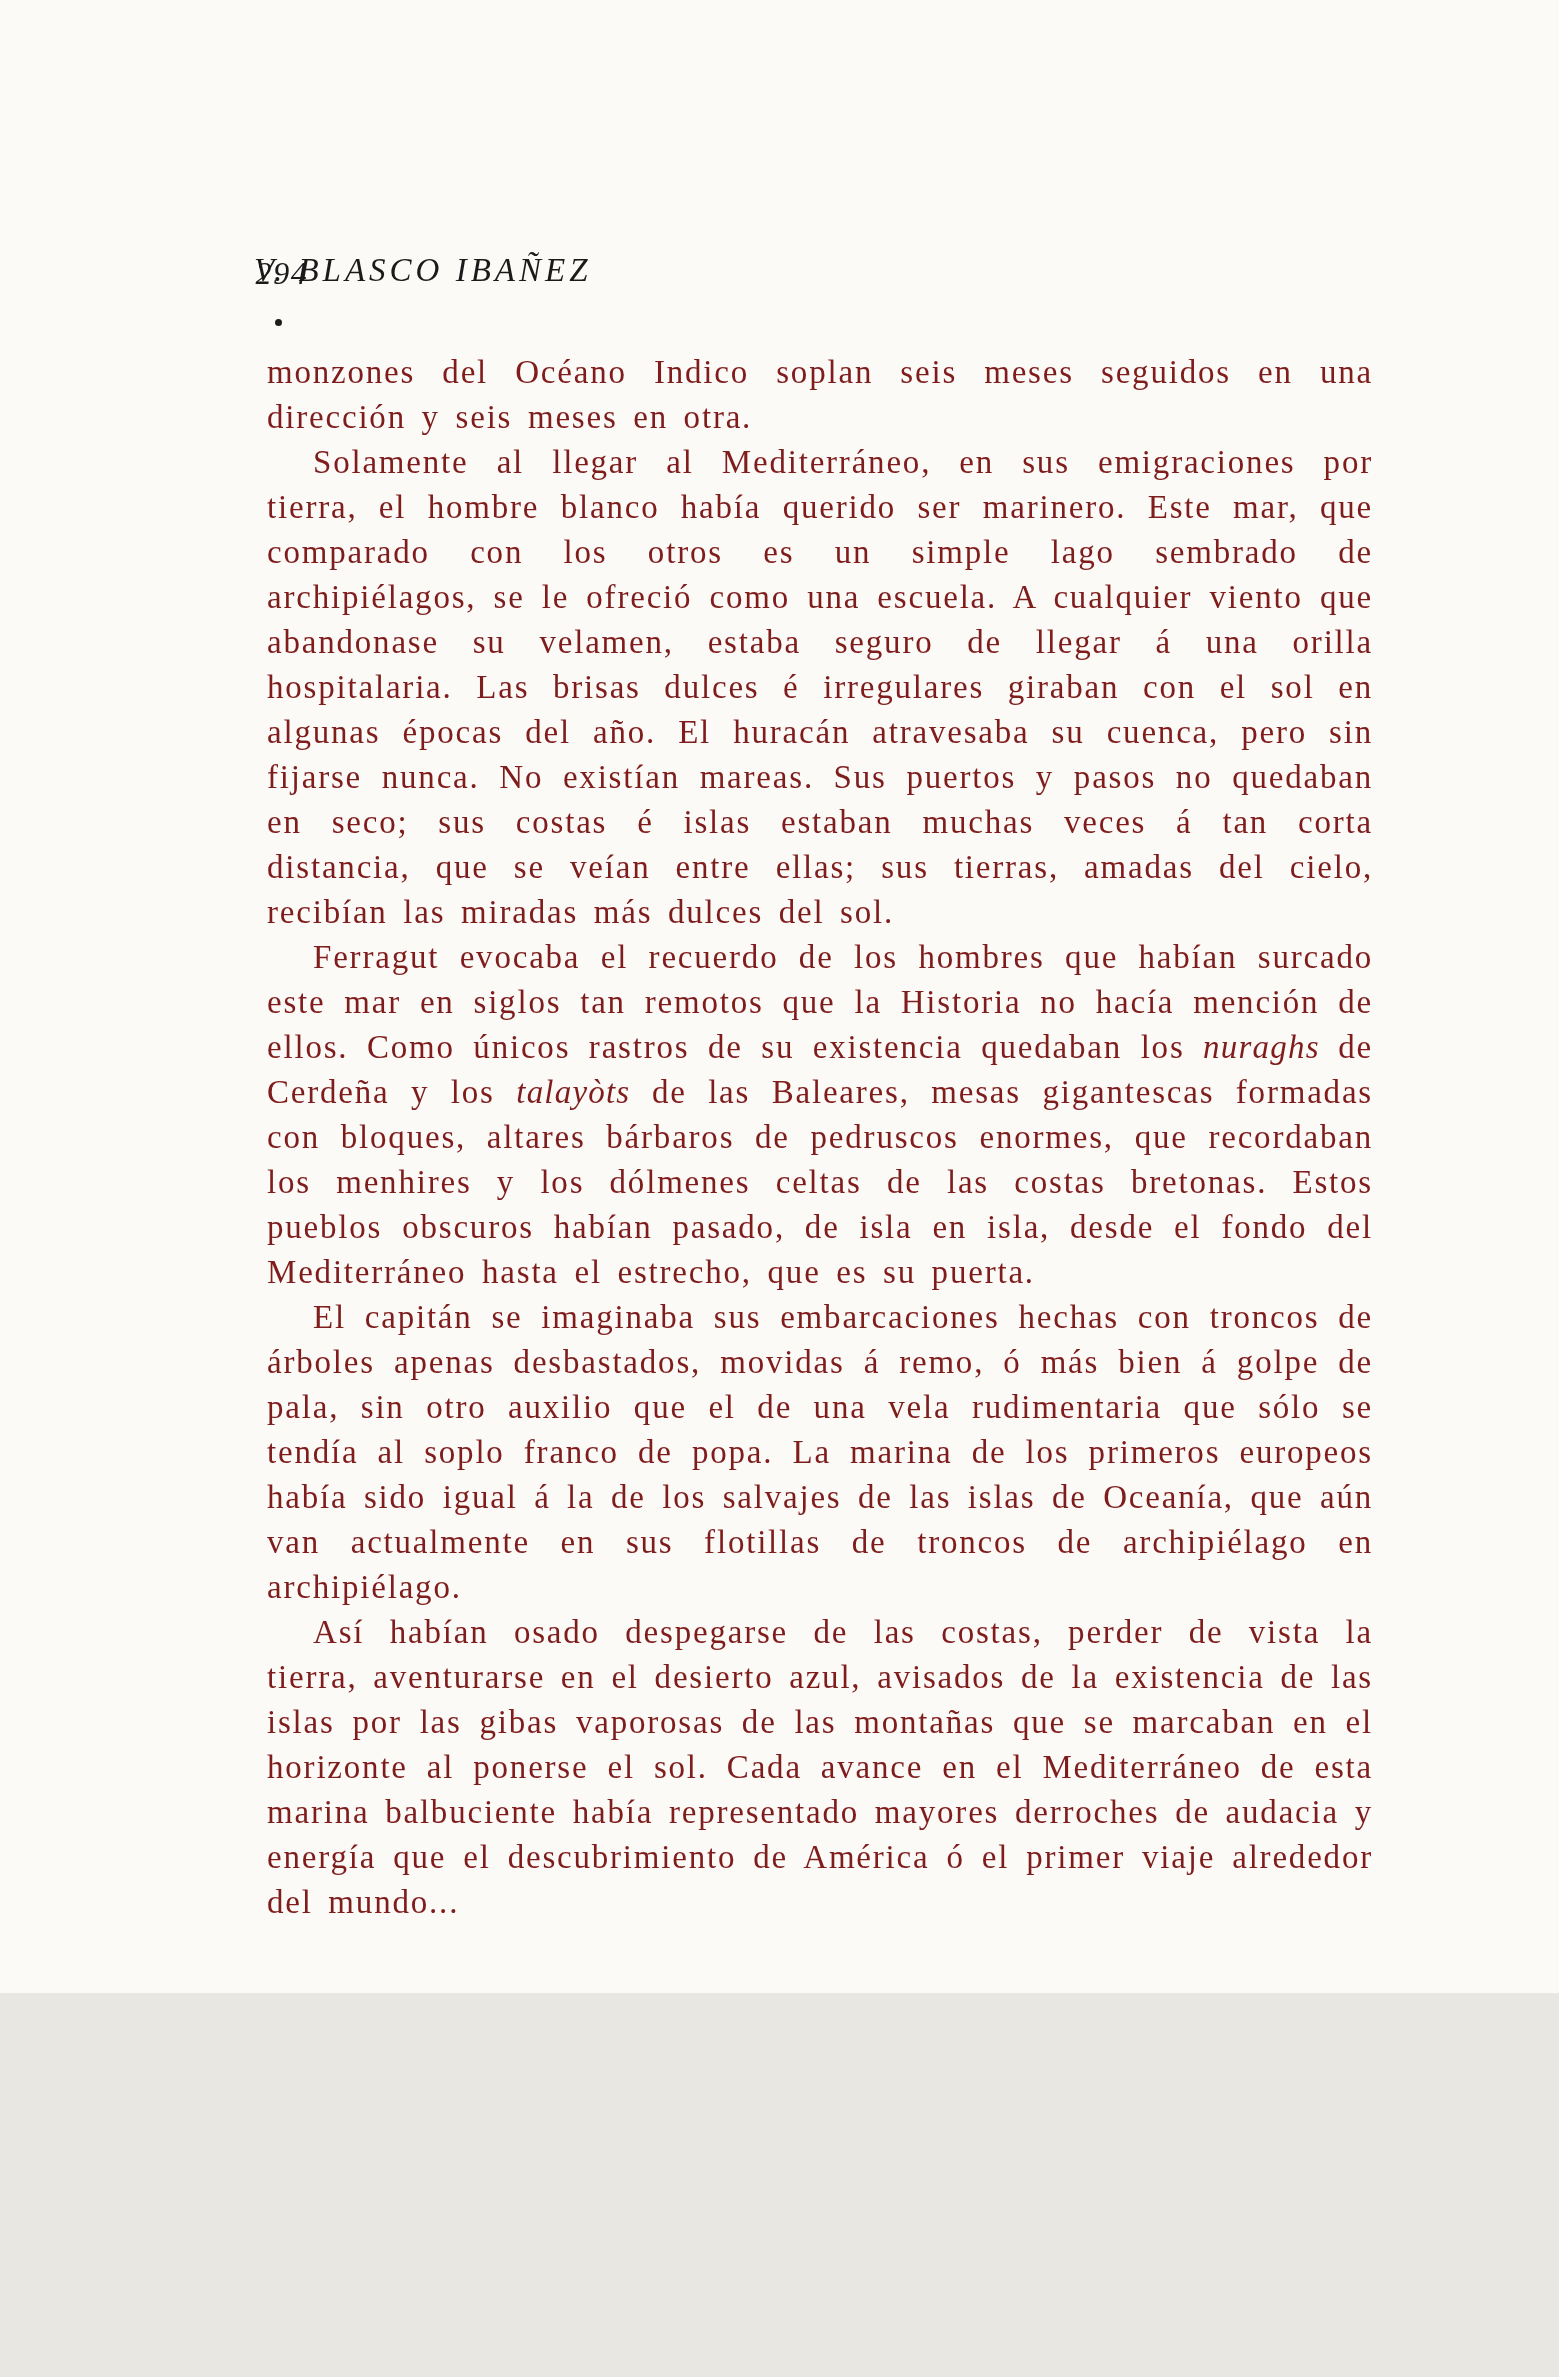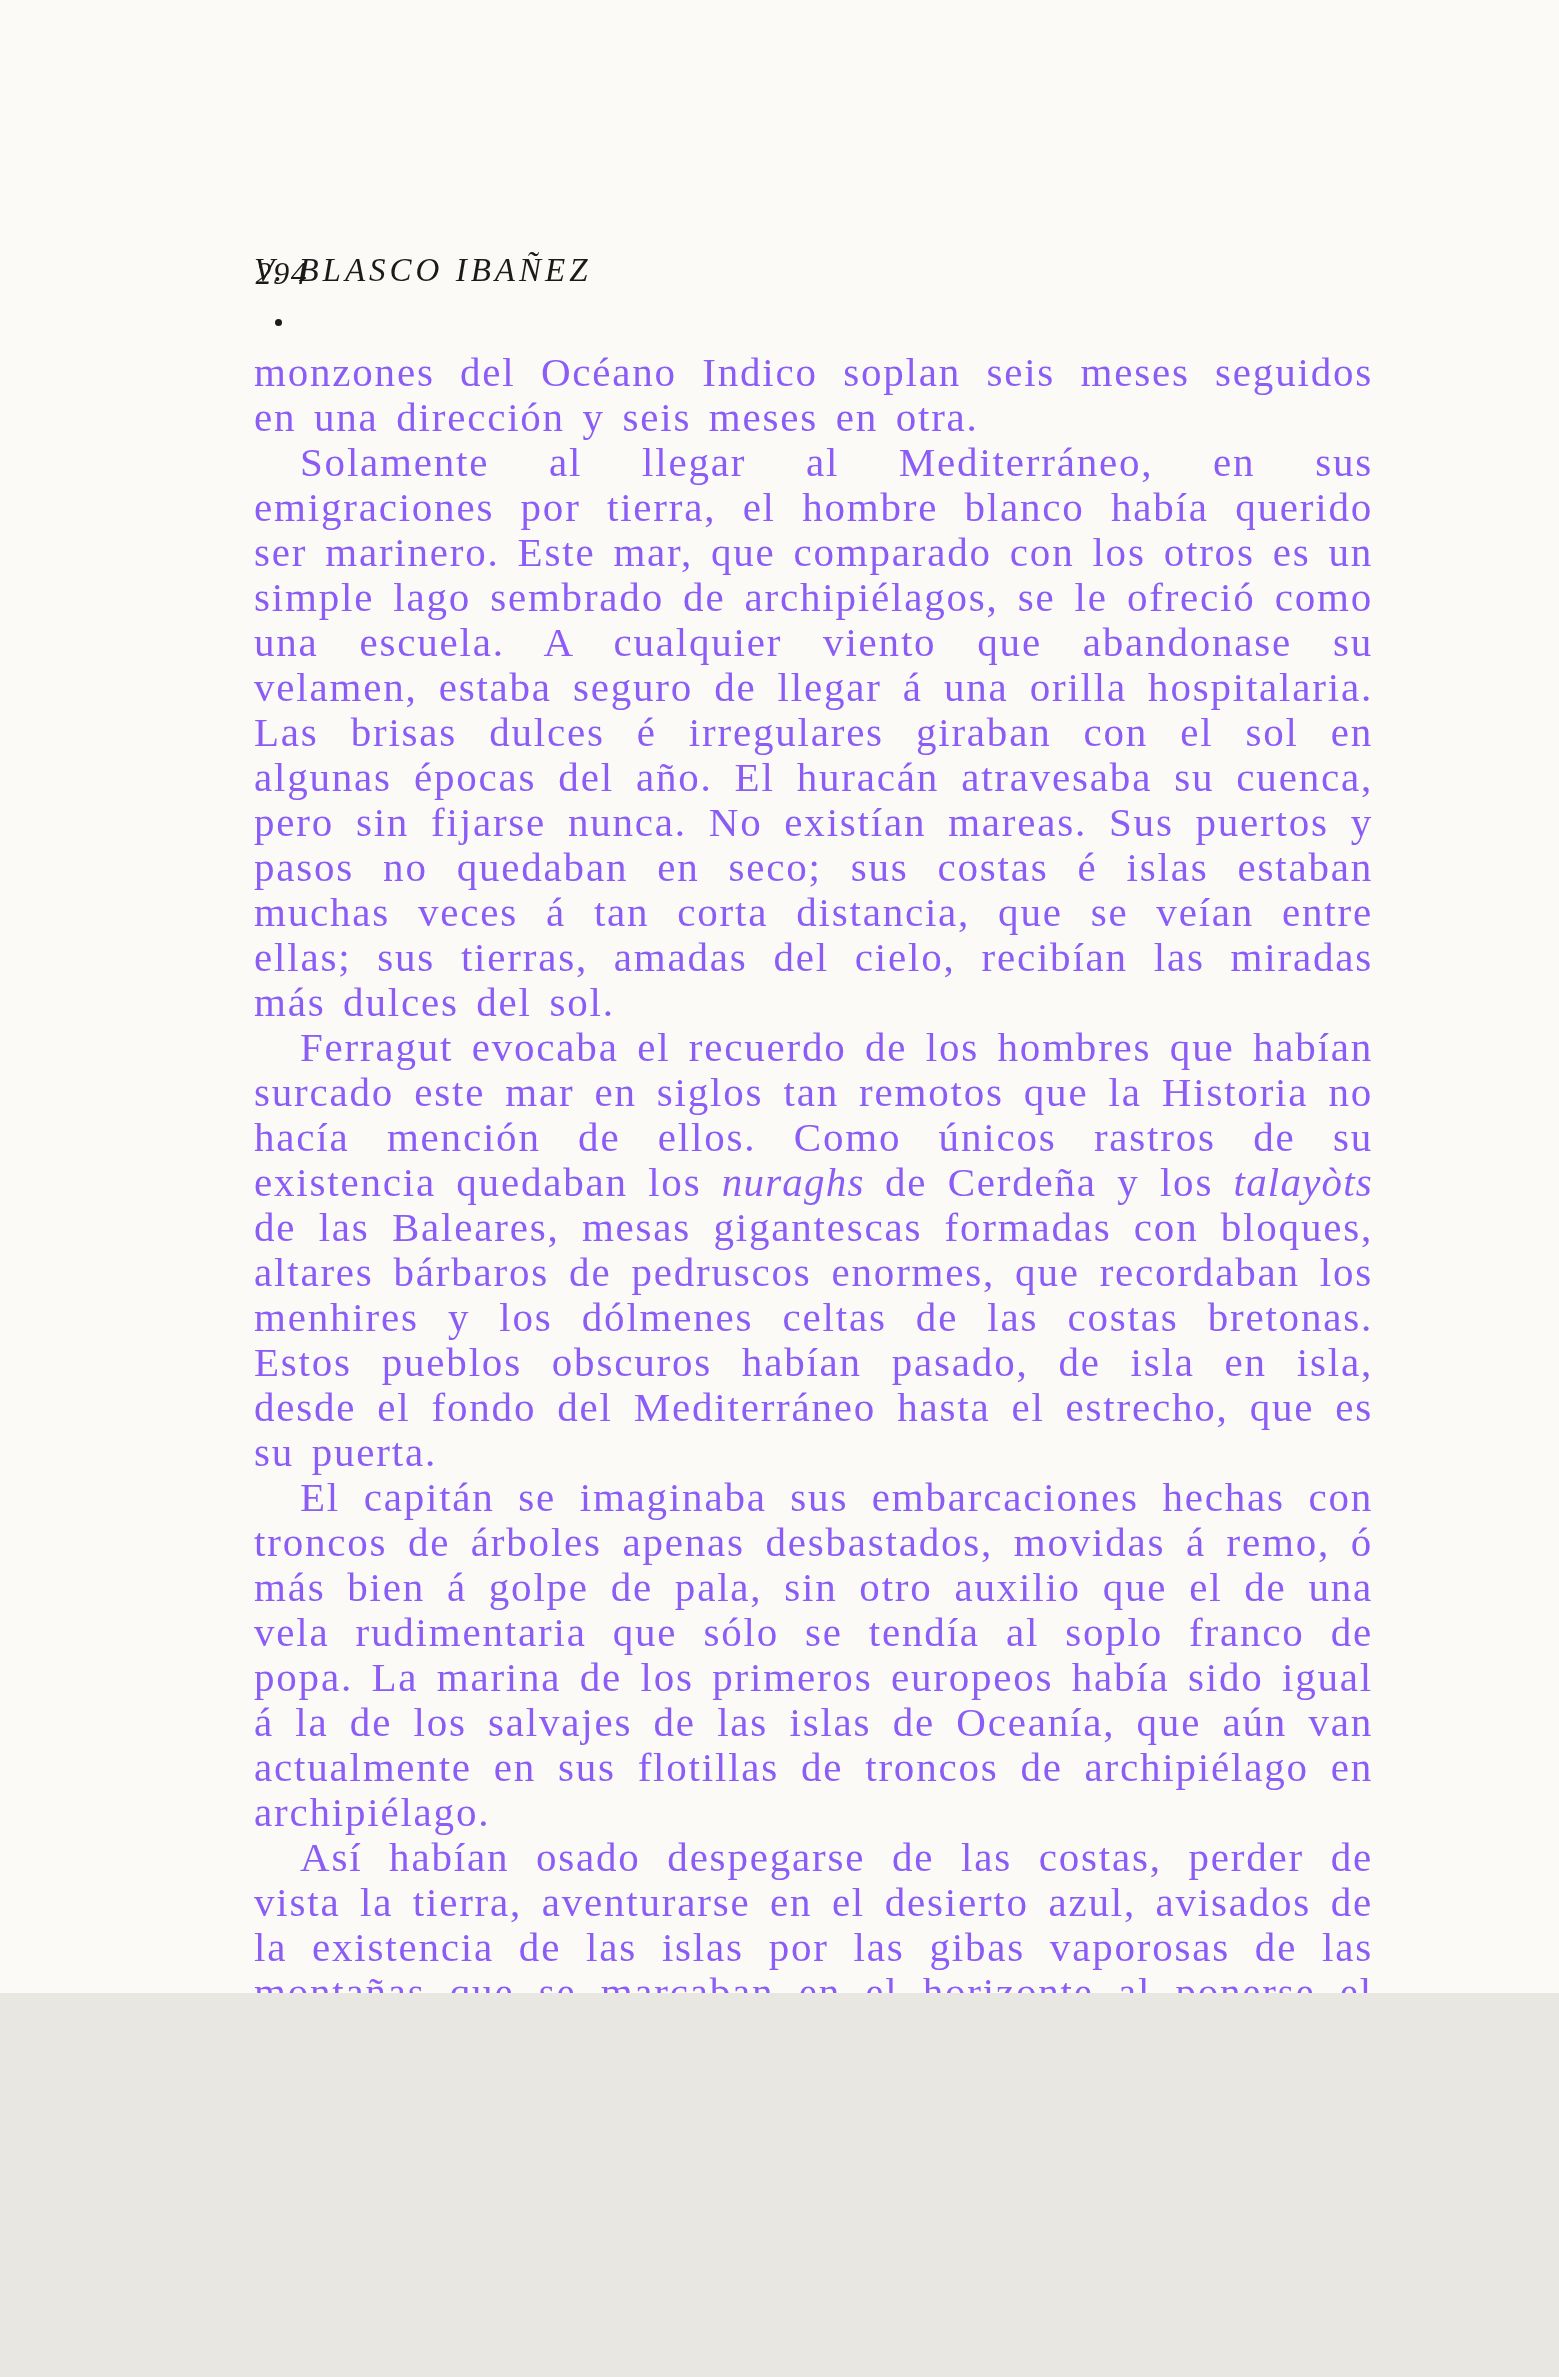--- a/index.html
+++ b/index.html
@@ -48,26 +48,27 @@
     position: absolute;
     left: 21px;
     top: 67px;
     width: 7.2px;
     height: 7.2px;
     background: #1c1c1c;
     border-radius: 50%;
   }
   .body-text {
     margin-top: 45px;
-    font-size: 41px;
+    font-size: 33px;
     line-height: 45px;
     text-align: justify;
     letter-spacing: 1.8px;
     word-spacing: 5.6px;
-    color: #8b5cf6;
+    color: #7f1d1d;
+    margin-left: 13px;
   }
   .para {
     margin: 0;
     padding: 0;
   }
   .para.indent {
     text-indent: 46px;
   }
   .para em {
     letter-spacing: 1.2px;

